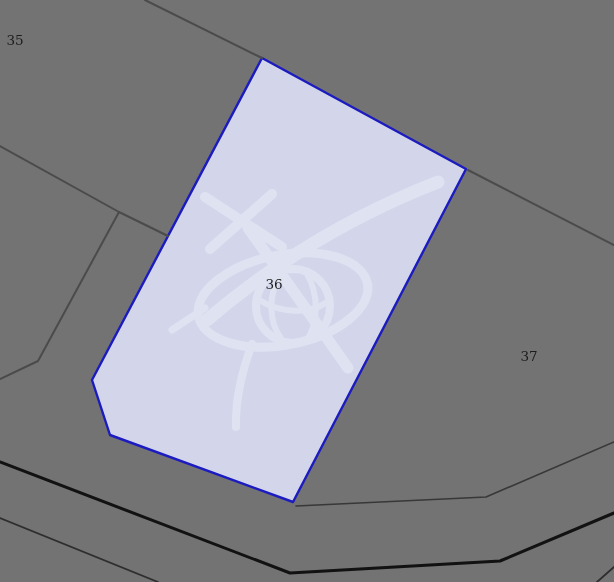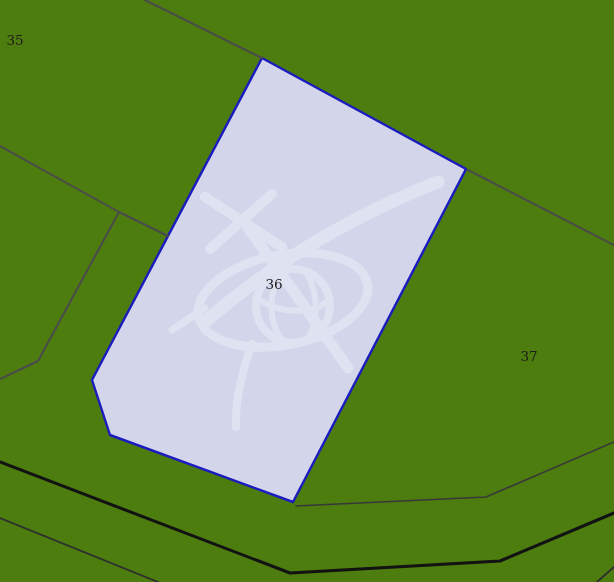--- a/index.html
+++ b/index.html
@@ -5,21 +5,21 @@
   html, body {
     margin: 0;
     padding: 0;
     background: #ffffff;
     font-family: "DejaVu Serif", serif;
   }
   .map-viewport {
     position: relative;
     width: 614px;
     height: 582px;
-    background: #4d7c0f;
+    background: #737373;
     overflow: hidden;
   }
   svg.map-canvas {
     display: block;
     width: 614px;
     height: 582px;
   }
   .parcel-selected {
     fill: #d3d6ea;
     stroke: #1b1bc0;

